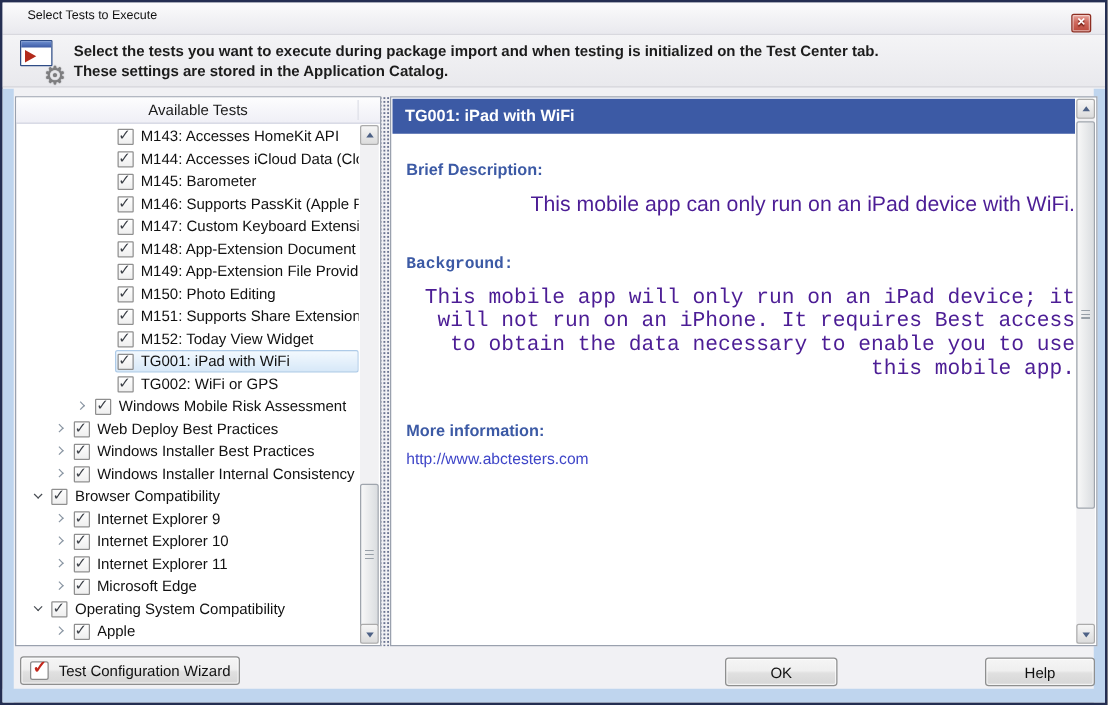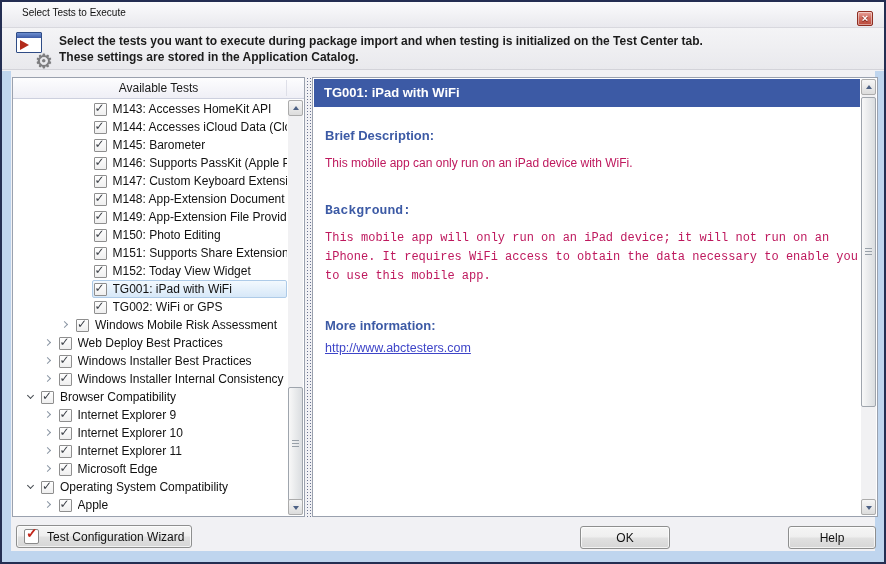--- a/index.html
+++ b/index.html
@@ -158,25 +158,25 @@
     position:absolute; left:1px; top:1px; width:546px; height:28px;
     background: var(--accent, #3C5AA5);
     color:#fff; font-size:13px; font-weight:bold; line-height:28px;
     padding-left:10px; white-space:nowrap;
   }
   .detail-content {
     position:absolute; left:12px; top:30px; width:535px; bottom:2px;
     overflow:hidden;
   }
   .d-heading { font-size:13px; font-weight:bold; color: var(--accent, #3C5AA5); }
-  .d-body { margin-top:11px; font-size:12px; color:#be185d; line-height:19px; width:535px; }
+  .d-body { margin-top:11px; font-size:17px; color:#4c1d95; line-height:19px; width:535px;text-align:right; }
   .d-section.s0 { margin-top:20px; }
   .d-section.s1 { margin-top:30px;font-family:Liberation Mono, monospace; }
   .d-section.s2 { margin-top:32px; }
-  .d-link { display:inline-block; margin-top:8px; font-size:12.5px; color:var(--link,#3E45C8); text-decoration:underline; cursor:pointer; }
+  .d-link { display:inline-block; margin-top:8px; font-size:12.5px; color:var(--link,#3E45C8); cursor:pointer; }
   .detail-panel .vscroll { right:1px; top:1px; bottom:1px; }
 
   
   .btn {
     position:absolute; height:23px;
     background: linear-gradient(#F5F5F5 0%, #EFEFEF 45%, #E0E0E0 55%, #D6D6D6 100%);
     border:1px solid #8E8F8F; border-radius:3px;
     font-family: "Liberation Sans", sans-serif;
     font-size:12px; color:#111; cursor:pointer;
     box-shadow: inset 0 0 0 1px rgba(255,255,255,.7);
@@ -477,21 +477,21 @@
     <div class="detail-header">
       <span>TG001: iPad with WiFi</span>
     </div>
     <div class="detail-content" id="detail-sections">
         <div class="d-section s0">
           <div class="d-heading">Brief Description:</div>
           <div class="d-body">This mobile app can only run on an iPad device with WiFi.</div>
         </div>
         <div class="d-section s1">
           <div class="d-heading">Background:</div>
-          <div class="d-body">This mobile app will only run on an iPad device; it will not run on an iPhone. It requires WiFi access to obtain the data necessary to enable you to use this mobile app.</div>
+          <div class="d-body">This mobile app will only run on an iPad device; it will not run on an iPhone. It requires Best access to obtain the data necessary to enable you to use this mobile app.</div>
         </div>
         <div class="d-section s2"><div class="d-heading">More information:</div><a class="d-link">http://www.abctesters.com</a></div>
       </div>
     <div class="vscroll">
       <div class="sb-btn up">
           <span class="sb-arrow up"></span>
         </div>
       <div class="sb-thumb" style="top:18px; height:310px;">
           <span class="sb-grip"></span>
         </div>

